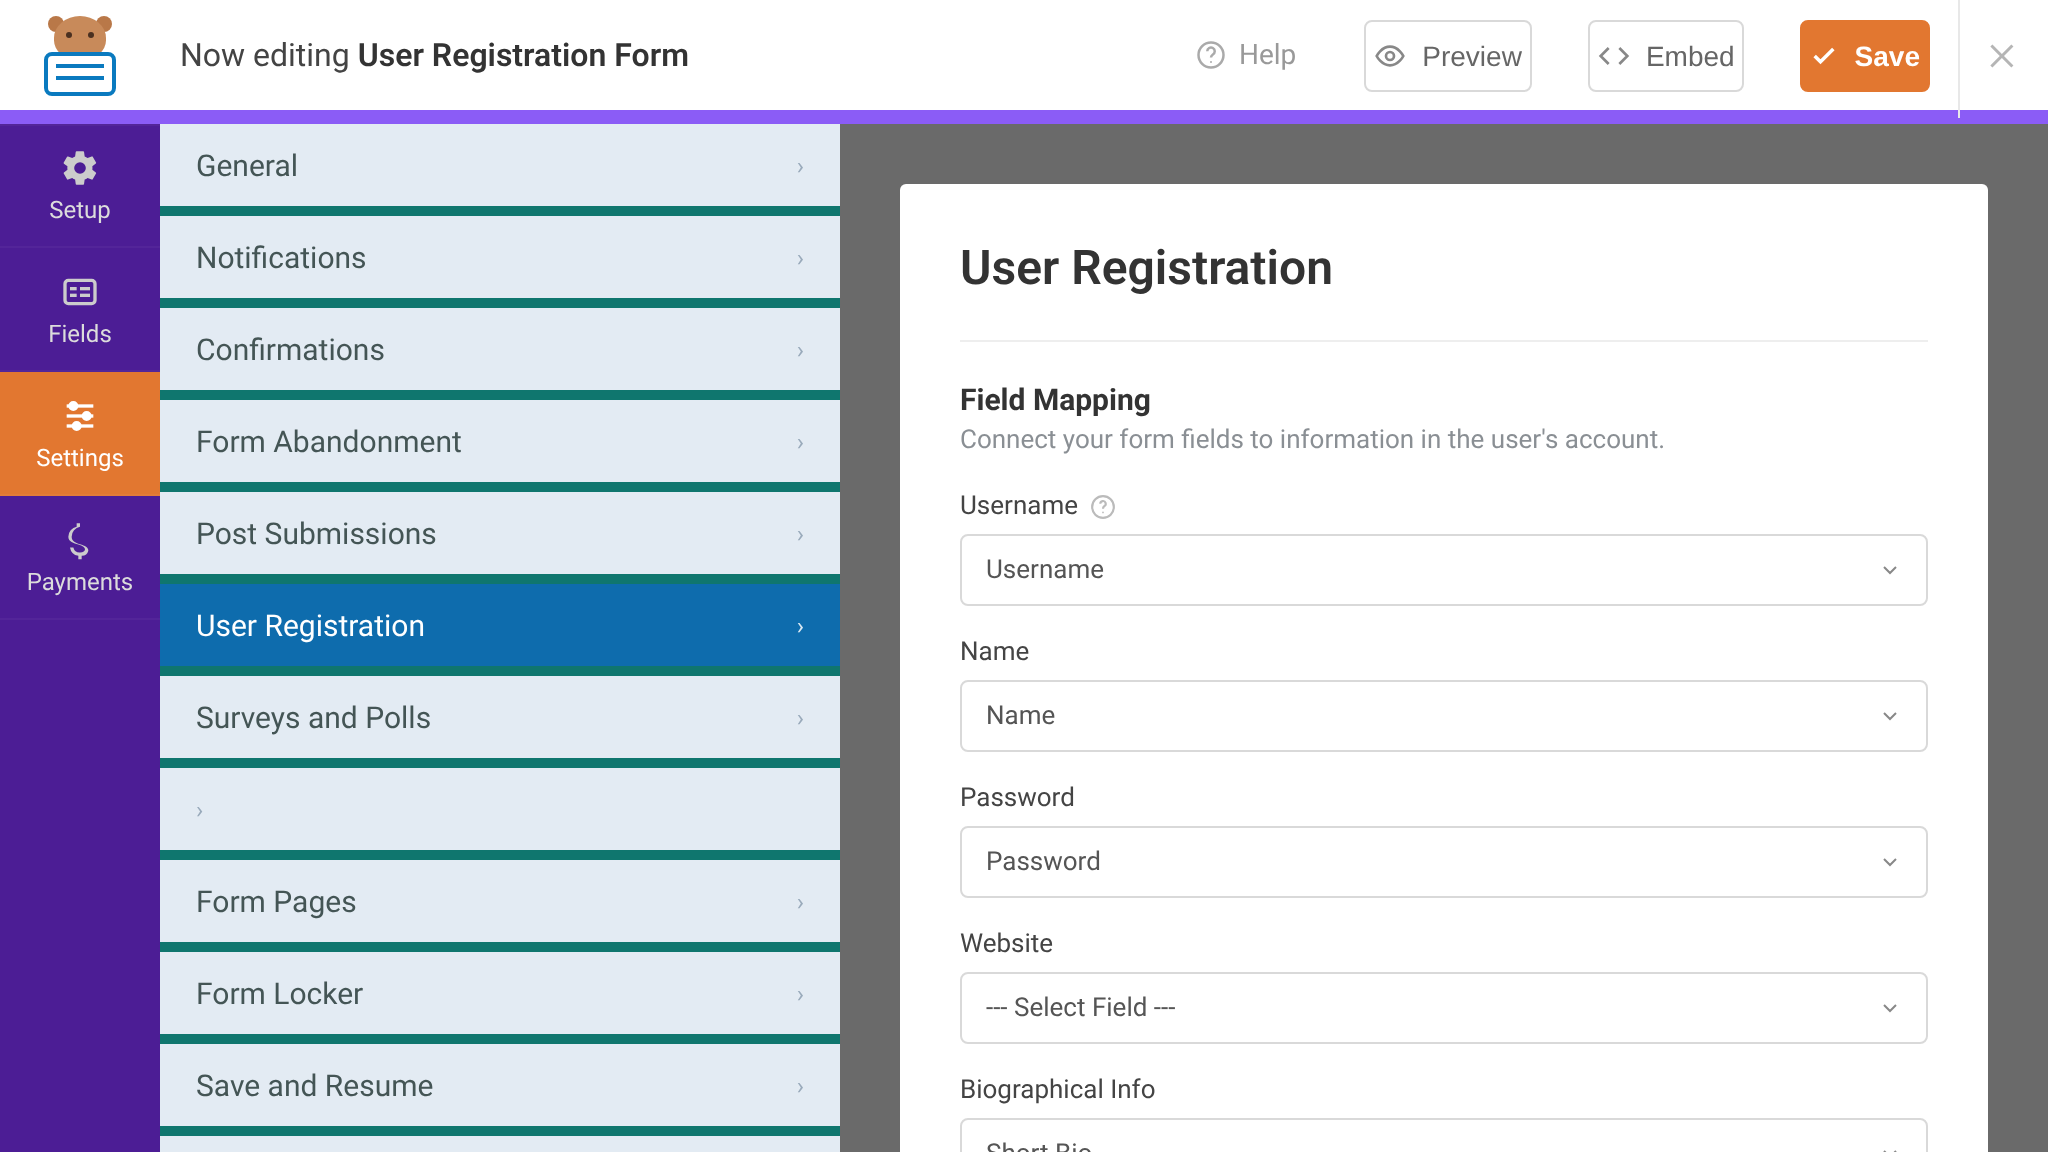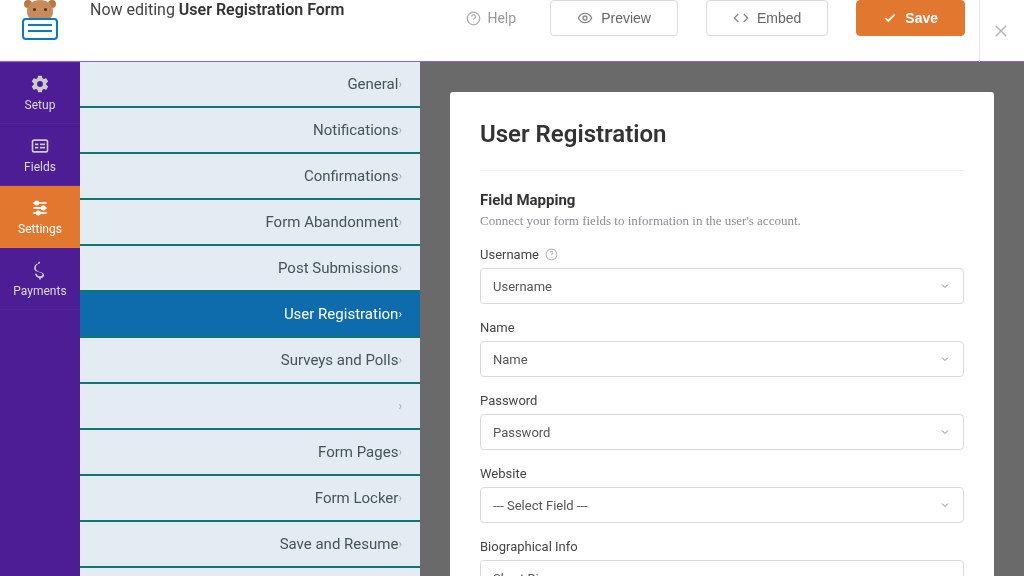--- a/index.html
+++ b/index.html
@@ -9,59 +9,59 @@
     --dark:#444;
     --grey-border:#d9d9d9;
     --grey-text:#777;
     --side-dark:#333338;
     --blue-sel:#0e6cad;
     --panel-bg:#e3ebf3;
     --row-hover:#d5e2ef;
     --chev:#999;
   }
   
-  .topbar{ position:absolute; top:0; left:0; right:0; height:62px; background:#fff; border-bottom:1px solid #8b5cf6; display:flex; align-items:flex-start; }
+  .topbar{ position:absolute; top:0; left:0; right:0; height:62px; background:#fff; border-bottom:7px solid #8b5cf6; display:flex; align-items:center; }
   .logo{ width:80px; display:flex; align-items:center; justify-content:center; }
   .logo-badge{ width:44px; height:40px; position:relative; }
   .logo-head{ width:26px; height:22px; background:#c88a5a; border-radius:50% 50% 45% 45%; position:absolute; top:0; left:9px; }
   .logo-ear{ width:8px; height:8px; background:#b97848; border-radius:50%; position:absolute; top:0; }
   .logo-ear.l{ left:6px;} .logo-ear.r{ right:6px;}
   .logo-eye{ width:3px; height:3px; background:#4a3020; border-radius:50%; position:absolute; top:8px;}
   .logo-eye.l{ left:15px;} .logo-eye.r{ right:15px;}
   .logo-body{ width:36px; height:22px; background:#fff; border:2px solid #0a7abf; border-radius:4px; position:absolute; bottom:0; left:4px; }
   .logo-line{ height:2px; background:#0a7abf; position:absolute; left:4px; right:4px;}
   .logo-line.a{ top:4px;} .logo-line.b{ top:10px;}
   .editing{ font-size:16px; color:#444; margin-left:10px; }
   .editing .strong{ font-weight:600; color:#333; }
   .top-actions{ margin-left:auto; display:flex; align-items:center; gap:28px; padding-right:14px; }
   .help{ display:flex; align-items:center; gap:6px; color:#999; font-size:14px; cursor:pointer; margin-right:6px;}
-  .btn{ height:36px; border:1px solid var(--grey-border); border-radius:4px; background:#fff; display:flex; align-items:center; gap:8px; padding:0 26px; font-size:14px; color:#666; cursor:pointer;}
+  .btn{ height:36px; border:1px solid var(--grey-border); border-radius:4px; background:#fff; display:flex; align-items:center; gap:8px; padding:0 4px; font-size:14px; color:#666; cursor:pointer;}
   .btn.save{ background:var(--orange); border-color:var(--orange); color:#fff; font-weight:600;}
   .divider{ width:1px; height:62px; background:#e8e8e8; }
   .close-x{ width:44px; height:62px; display:flex; align-items:center; justify-content:center; color:#b5b5b5; font-size:22px; cursor:pointer;}
   .ic{ display:inline-flex; align-items:center; justify-content:center; }
   
   .rail{ position:absolute; top:62px; left:0; bottom:0; width:80px; background:#4c1d95; display:flex; flex-direction:column; }
   .rail-item{ height:62px; display:flex; flex-direction:column; align-items:center; justify-content:center; gap:4px; color:#dcdcdc; font-size:12px; cursor:pointer; border-bottom:1px solid rgba(255,255,255,0.04);}
   .rail-item:first-child{ border-top:1px solid rgba(255,255,255,0.04);}
   .rail-item.active{ background:var(--orange); color:#fff; }
   .rail-item .ric{ font-size:18px; height:20px; display:flex; align-items:center; justify-content:center;}
   
   .panel{ position:absolute; top:62px; left:80px; width:340px; bottom:0; background:var(--panel-bg); }
-  .prow{ height:46px; border-bottom:2px solid #0f766e; display:flex; align-items:center; padding:0 18px; font-size:15px; color:#455; cursor:pointer; justify-content:flex-end;}
+  .prow{ height:46px; border-bottom:5px solid #0f766e; display:flex; align-items:center; padding:0 18px; font-size:15px; color:#455; cursor:pointer; justify-content:space-between;}
   .prow.active{ background:var(--blue-sel); color:#fff; }
   .prow .chev{ color:#9ab; font-size:12px;}
   .prow.active .chev{ color:rgba(255,255,255,0.85);}
   
   .frame{ position:absolute; top:62px; left:420px; right:0; bottom:0; background:#6a6a6a; }
   .content{ position:absolute; top:30px; left:30px; right:30px; bottom:0; background:#fff; border-radius:3px 3px 0 0; padding:28px 30px 0 30px; overflow:hidden;}
   .content h1{ font-size:24px; font-weight:600; color:#333; margin-bottom:22px;}
   .rule{ height:1px; background:#eee; margin-bottom:20px;}
   .section-title{ font-size:15px; font-weight:700; color:#333; margin-bottom:4px;}
-  .section-desc{ font-size:13px; color:#8a8f94; margin-bottom:18px;font-family:Liberation Serif, serif;}
+  .section-desc{ font-size:13px; color:#8a8f94; margin-bottom:18px;}
   .field{ margin-bottom:16px;}
   .flabel{ font-size:13px; color:#444; margin-bottom:6px; display:flex; align-items:center; gap:6px;}
   .flabel .qm{ color:#bbb; font-size:12px;}
   .select{ position:relative; width:100%; height:36px; border:1px solid var(--grey-border); border-radius:4px; display:flex; align-items:center; padding:0 12px; font-size:13px; color:#555; background:#fff; cursor:pointer;}
   .select .caret{ position:absolute; right:12px; color:#888;}
   svg{ display:block; }
 </style>
 </head>
 <body>
 

